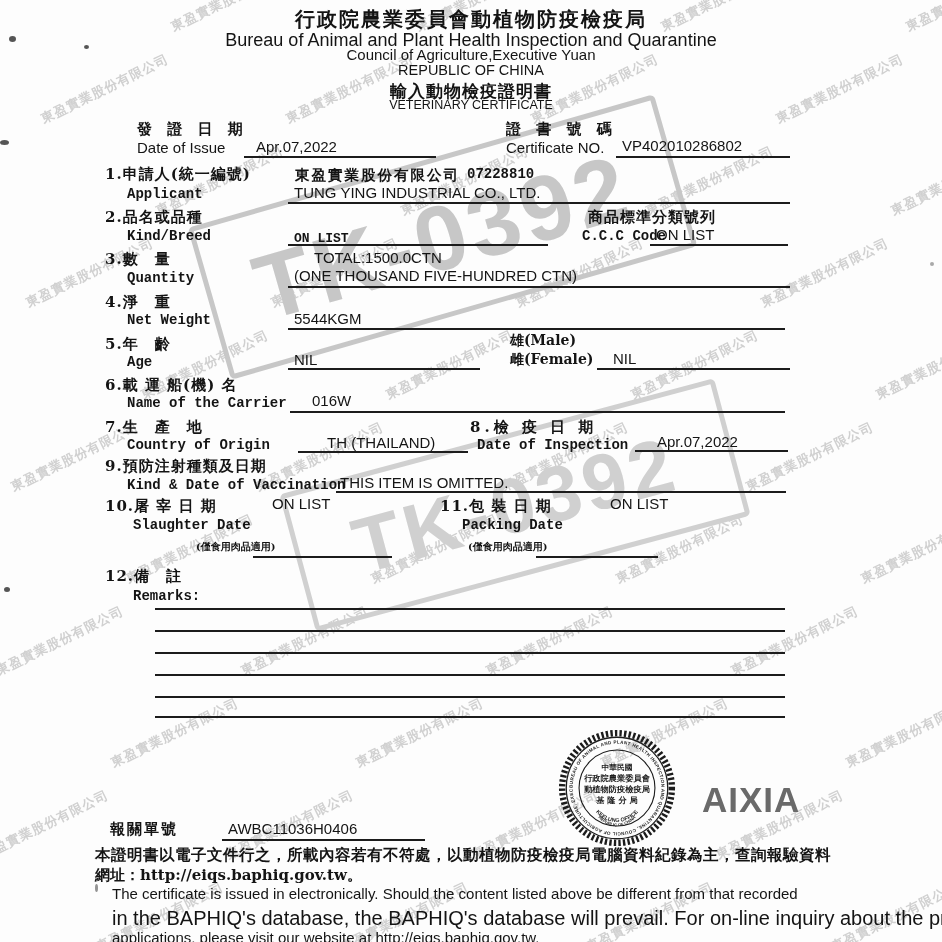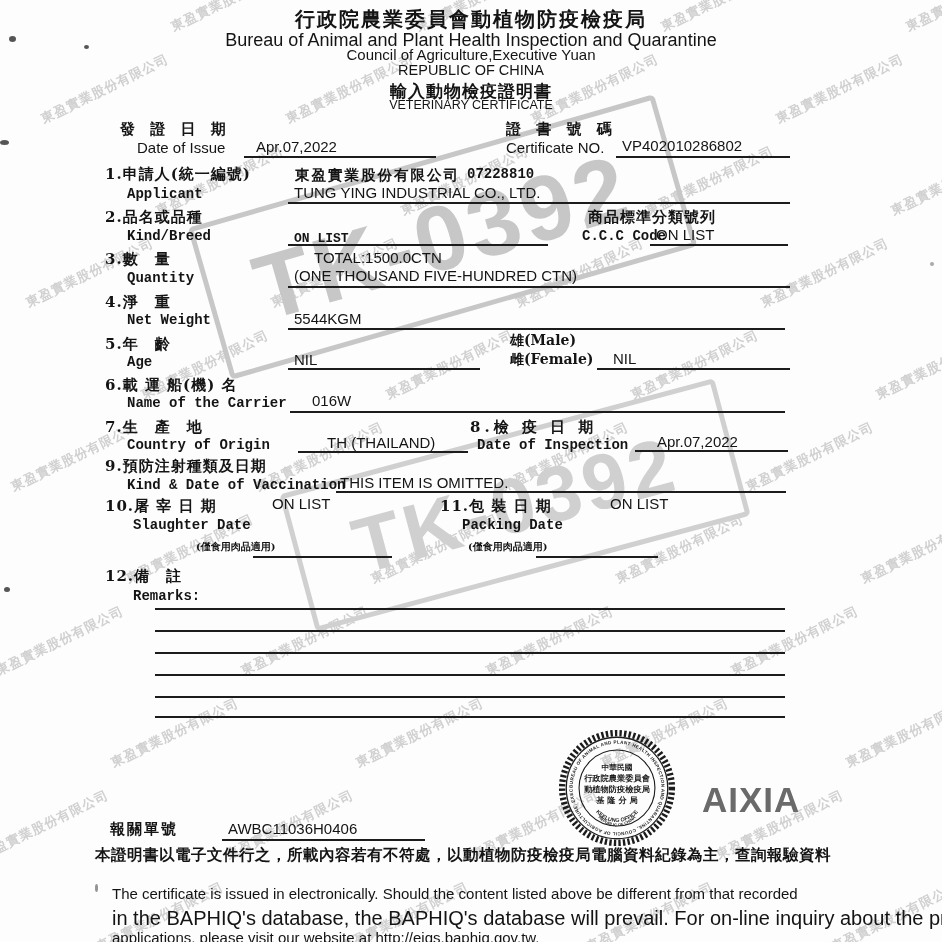--- a/index.html
+++ b/index.html
@@ -80,21 +80,21 @@
 
   <div class="content">
 
     <div class="abs zh" id="hdr" style="top:6px;font-size:20px;letter-spacing:2px;">行政院農業委員會動植物防疫檢疫局</div>
     <div class="abs sans" style="top:30px;left:0;right:0;text-align:center;font-size:18px;">Bureau of Animal and Plant Health Inspection and Quarantine</div>
     <div class="abs sans" style="top:46px;left:0;right:0;text-align:center;font-size:15px;">Council of Agriculture,Executive Yuan</div>
     <div class="abs sans" style="top:62px;left:0;right:0;text-align:center;font-size:14.5px;">REPUBLIC OF CHINA</div>
     <div class="abs zh" style="top:80px;left:0;right:0;text-align:center;font-size:17px;letter-spacing:1px;">輸入動物檢疫證明書</div>
     <div class="abs sans" style="top:98px;left:0;right:0;text-align:center;font-size:12.5px;">VETERINARY CERTIFICATE</div>
 
-    <div class="abs zhl" style="left:120px;top:120px;letter-spacing:5px;text-align:center;">發 證 日 期</div>
+    <div class="abs zhl" style="left:137px;top:120px;letter-spacing:5px;text-align:center;">發 證 日 期</div>
     <div class="abs sans" style="left:137px;top:139px;">Date of Issue</div>
     <div class="abs sans" style="left:256px;top:138px;">Apr.07,2022</div>
     <div class="uline" style="left:244px;top:156px;width:192px;"></div>
 
     <div class="abs zhl" style="left:506px;top:120px;letter-spacing:5px;">證 書 號 碼</div>
     <div class="abs sans" style="left:506px;top:139px;">Certificate NO.</div>
     <div class="abs sans" style="left:622px;top:137px;">VP402010286802</div>
     <div class="uline" style="left:616px;top:156px;width:174px;"></div>
 
     <div class="abs zhl" style="left:105px;top:165px;">1.申請人(統一編號)</div>
@@ -198,20 +198,21 @@
     </svg>
 
     <div class="abs" style="left:702px;top:780px;font-size:35px;font-weight:900;color:#6a6a6a;
                 font-family:'Liberation Sans',sans-serif;letter-spacing:1px;">AIXIA</div>
 
     <div class="abs zhl" style="left:110px;top:820px;letter-spacing:2px;">報關單號</div>
     <div class="abs sans" style="left:228px;top:820px;">AWBC11036H0406</div>
     <div class="uline" style="left:222px;top:839px;width:203px;"></div>
 
     <div class="abs zh" style="left:95px;top:845px;font-size:15.5px;letter-spacing:0.5px;">本證明書以電子文件行之，所載內容若有不符處，以動植物防疫檢疫局電腦資料紀錄為主，查詢報驗資料</div>
+    <div class="abs zh" style="left:95px;top:866px;font-size:15px;">網址：http://eiqs.baphiq.gov.tw。</div>
     <div class="abs sans" style="left:112px;top:885px;font-size:15px;">The certificate is issued in electronically. Should the content listed above be different from that recorded</div>
     <div class="abs sans" style="left:112px;top:907px;font-size:20px;">in the BAPHIQ's database, the BAPHIQ's database will prevail. For on-line inquiry about the progress of</div>
     <div class="abs sans" style="left:112px;top:929px;font-size:15px;">applications, please visit our website at http://eiqs.baphiq.gov.tw.</div>
   </div>
 
   <div class="speck" style="left:9px;top:36px;width:7px;height:6px;"></div>
   <div class="speck" style="left:0px;top:140px;width:9px;height:5px;"></div>
   <div class="speck" style="left:84px;top:45px;width:5px;height:4px;"></div>
   <div class="speck" style="left:4px;top:587px;width:6px;height:5px;"></div>
   <div class="speck" style="left:95px;top:884px;width:3px;height:8px;opacity:.5;"></div>

